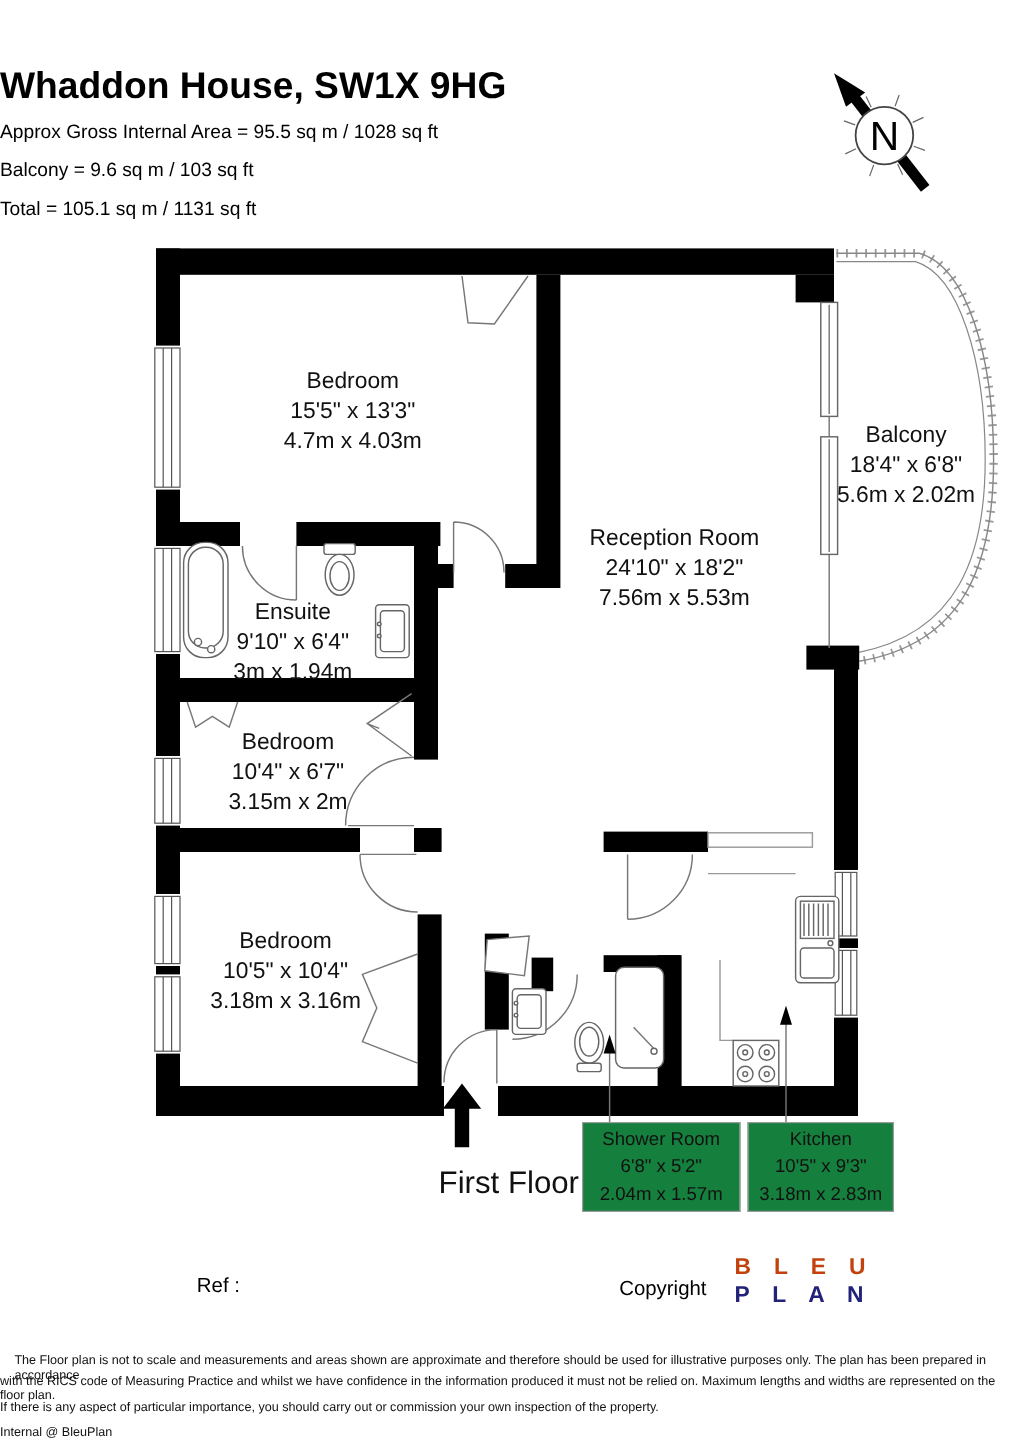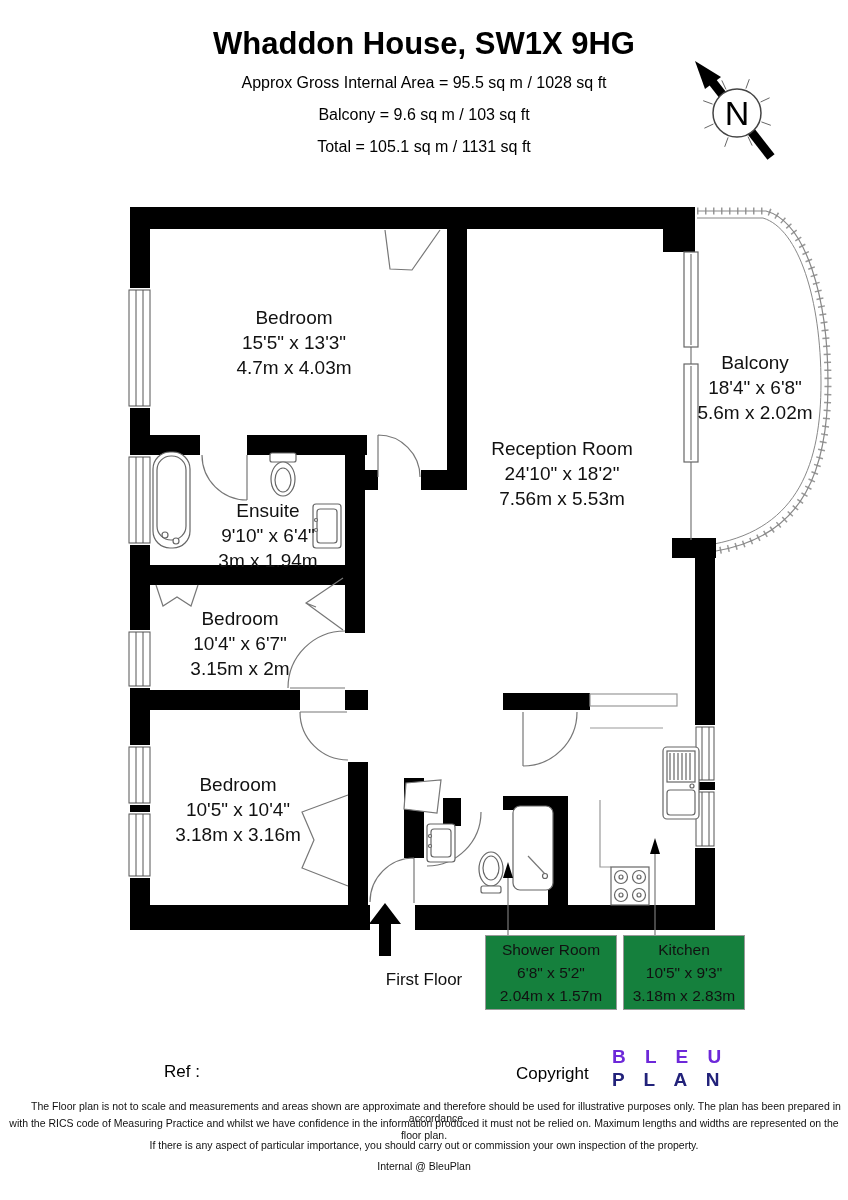--- a/index.html
+++ b/index.html
@@ -1,34 +1,34 @@
 <!DOCTYPE html>
 <html><head>
 <meta charset="utf-8">
 <style>
   html,body { margin:0; padding:0; background:#fff; }
   #page {
     position:relative; width:848px; height:1200px; background:#fff;
     font-family:"Liberation Sans", sans-serif; color:#000; overflow:hidden;
   }
   .abs { position:absolute; }
-  .ctr { left:0; width:848px; text-align:center; }
+  .ctr { left:0; width:848px; text-align:left;margin-top:28px; }
   #title { top:26px; font-size:31px; font-weight:bold; letter-spacing:0; }
   .sub { font-size:16px; }
   #sub1 { top:74px; } #sub2 { top:106px; } #sub3 { top:138px; }
   .rlabel {
     transform:translateX(-50%); text-align:center; font-size:19px;
     line-height:25px; white-space:nowrap; color:#111;
   }
   .dimbox {
     border:1.5px solid #999; background:#15803d; box-sizing:border-box;
     display:flex; flex-direction:column; justify-content:center;
     text-align:center; font-size:15.5px; line-height:23px; color:#111;
   }
-  #first-floor { transform:translateX(-50%); font-size:17px; color:#111; white-space:nowrap; }
+  #first-floor { transform:translateX(-50%); font-size:26px; color:#111; white-space:nowrap; }
   #ref-label { left:164px; top:1062px; font-size:17px; }
   #copyright-label { left:516px; top:1064px; font-size:17px; }
   .logo-line {
     left:612px; width:100px; font-size:19px; font-weight:bold;
     letter-spacing:7px; white-space:nowrap;
   }
   #logo1 { top:1046px; } #logo2 { top:1069px; }
   .disc { font-size:10.5px; color:#111; }
   #disc1 { top:1100px;padding-left:12px; } #disc2 { top:1117px; } #disc3 { top:1139px; } #disc4 { top:1160px; }
   svg .wall { fill:#000; stroke:none; }
@@ -228,21 +228,21 @@
   <div class="abs rlabel" style="left:562px;top:436px">
     <div>Reception Room</div>
     <div>24'10" x 18'2"</div>
     <div>7.56m x 5.53m</div>
   </div>
   <div class="abs rlabel" style="left:755px;top:350px">
     <div>Balcony</div>
     <div>18'4" x 6'8"</div>
     <div>5.6m x 2.02m</div>
   </div>
-  <div class="abs rlabel" style="left:268px;top:498px">
+  <div class="abs rlabel" style="left:244px;top:498px">
     <div>Ensuite</div>
     <div>9'10" x 6'4"</div>
     <div>3m x 1.94m</div>
   </div>
   <div class="abs rlabel" style="left:240px;top:606px">
     <div>Bedroom</div>
     <div>10'4" x 6'7"</div>
     <div>3.15m x 2m</div>
   </div>
   <div class="abs rlabel" style="left:238px;top:772px">
@@ -259,21 +259,21 @@
   <div class="abs dimbox" style="left:623px;top:935px;width:122px;height:75px">
     <div>Kitchen</div>
     <div>10'5" x 9'3"</div>
     <div>3.18m x 2.83m</div>
   </div>
 
   <div class="abs" id="first-floor" style="left:424px;top:970px">First Floor</div>
 
   <div class="abs" id="ref-label">Ref  :</div>
   <div class="abs" id="copyright-label">Copyright</div>
-  <div class="abs logo-line" id="logo1" style="color:#6d28d9">B L E U</div>
+  <div class="abs logo-line" id="logo1" style="color:#c2410c">B L E U</div>
   <div class="abs logo-line" id="logo2" style="color:#22227a">P L A N</div>
 
   <div class="abs ctr disc" id="disc1">The Floor plan is not to scale and measurements and areas shown are approximate and therefore should be used for illustrative purposes only. The plan has been prepared in accordance</div>
   <div class="abs ctr disc" id="disc3">If there is any aspect of particular importance, you should carry out or commission your own inspection of the property.</div>
   <div class="abs ctr disc" id="disc2">with the RICS code of Measuring Practice and whilst we have confidence in the information produced it must not be relied on. Maximum lengths and widths are represented on the floor plan.</div>
   <div class="abs ctr disc" id="disc4">Internal @ BleuPlan</div>
 
 </div>
 
 </body></html>

